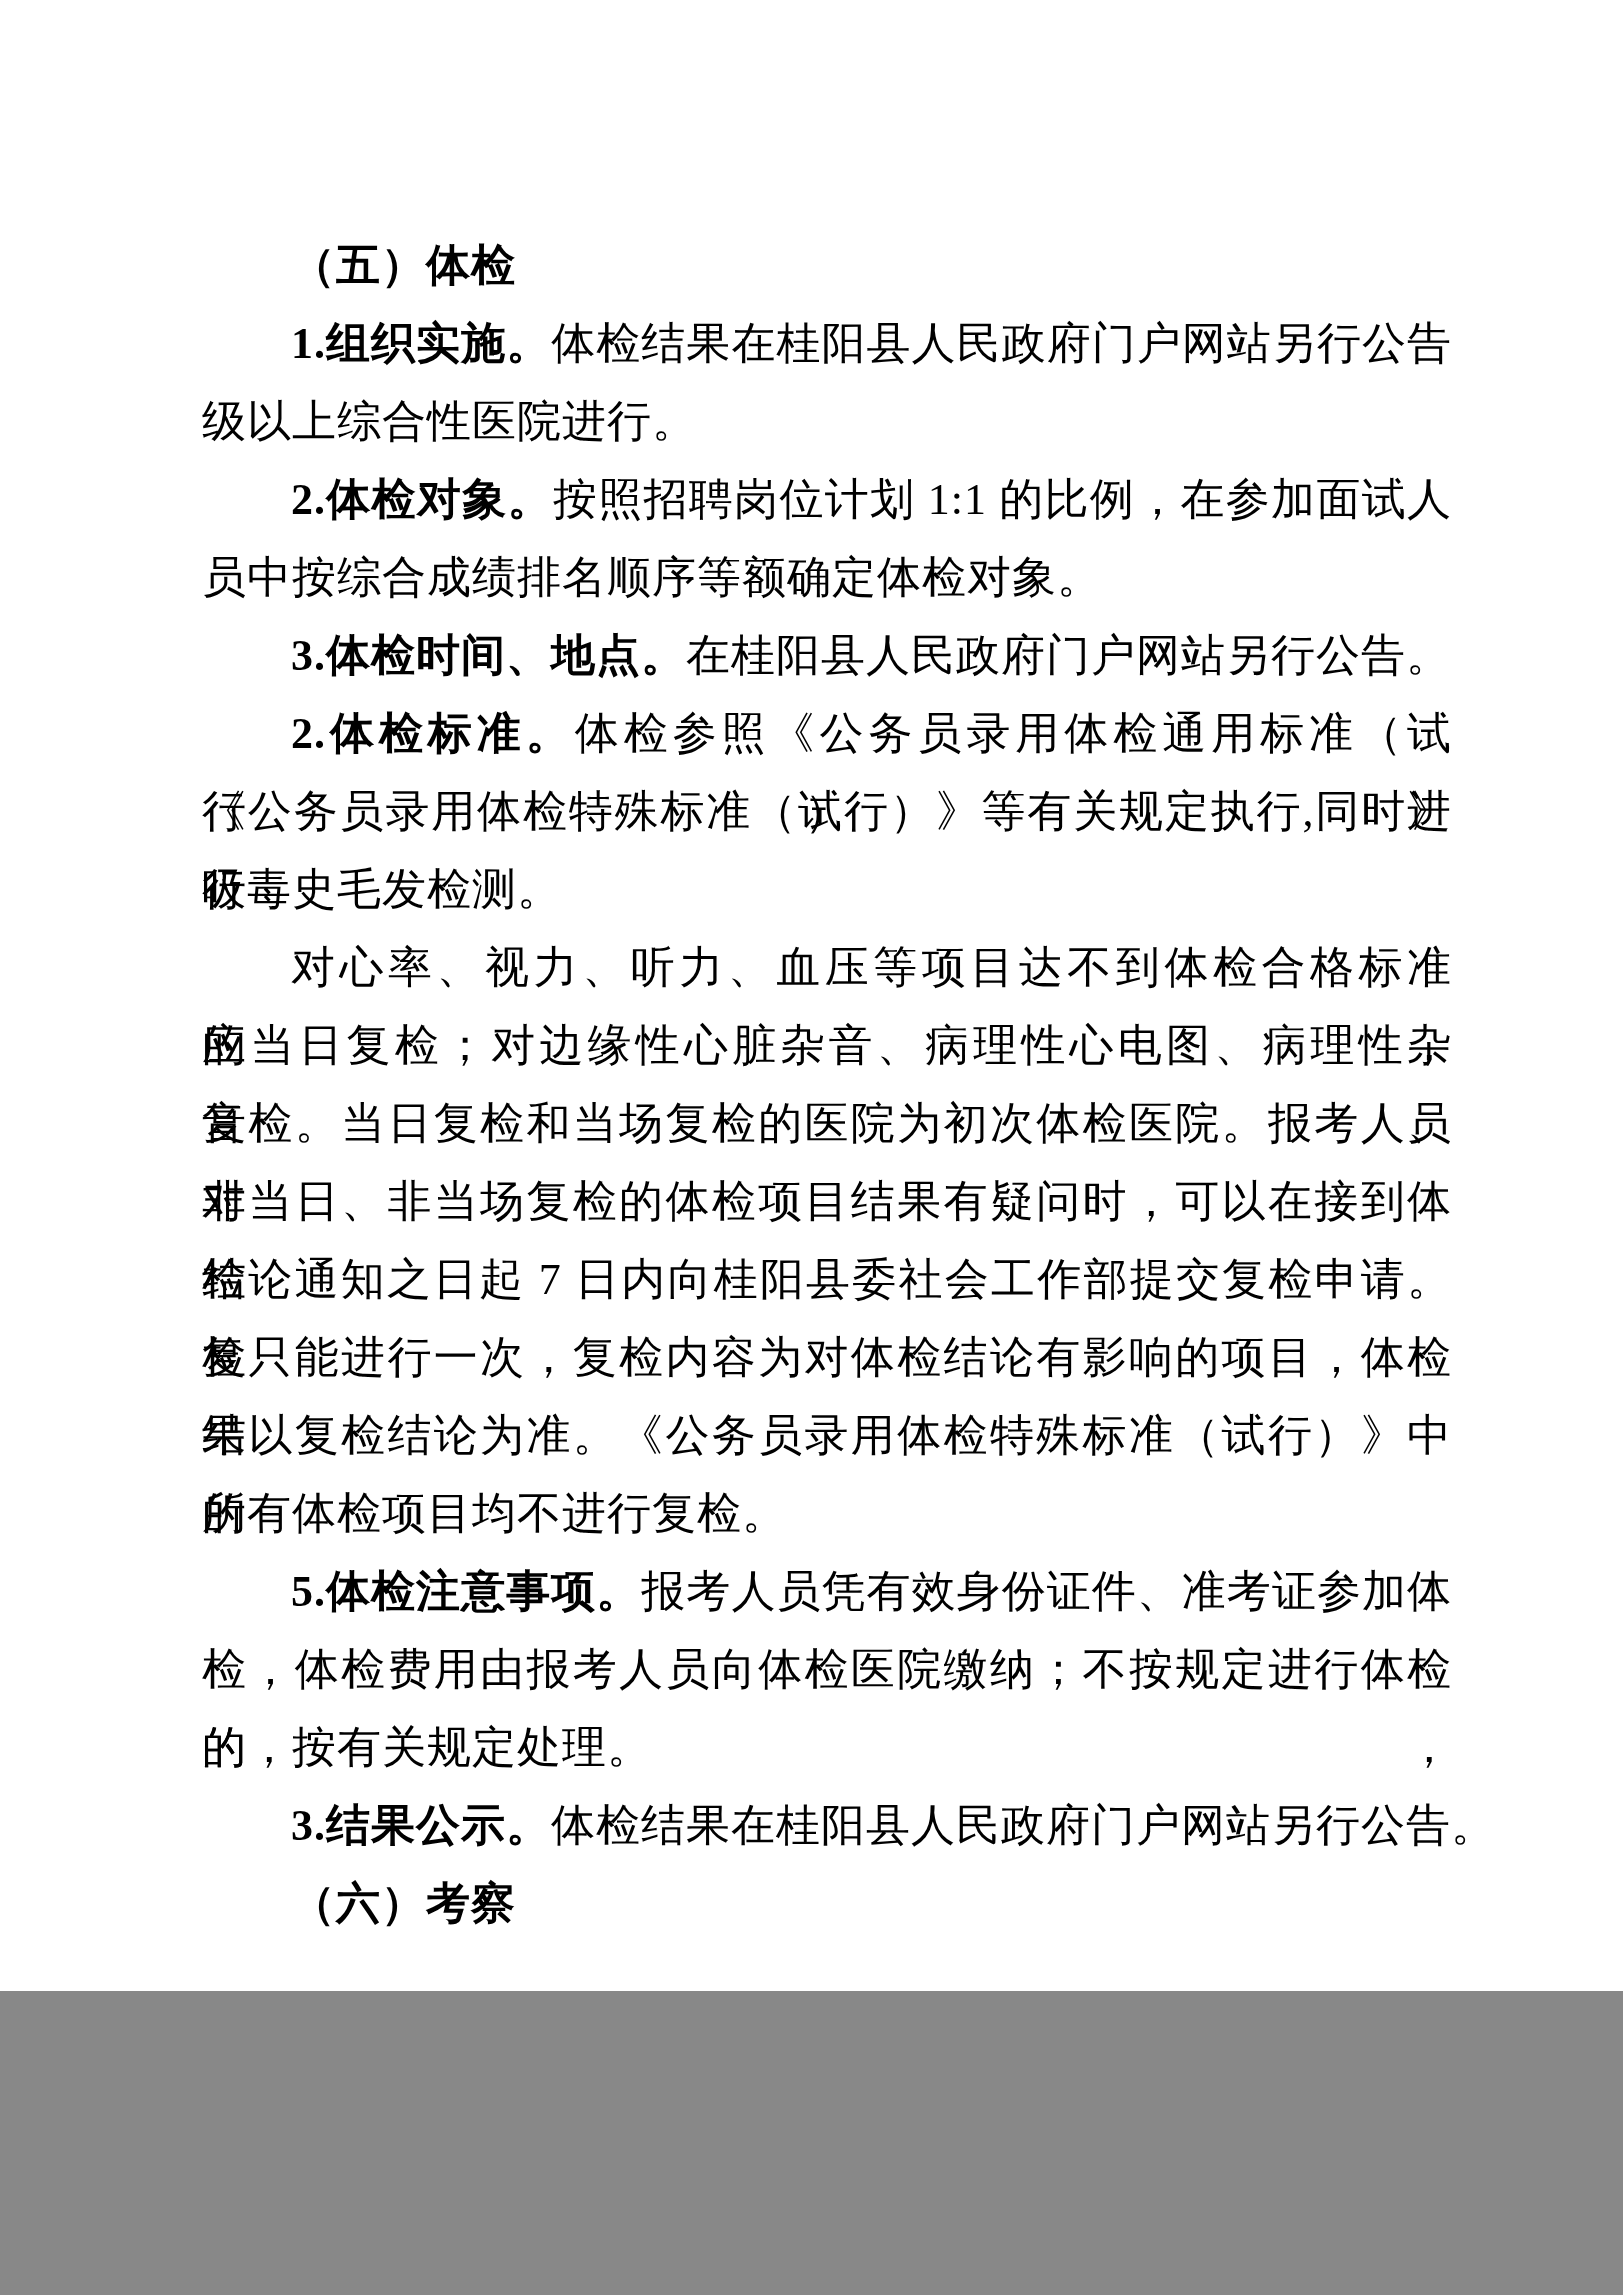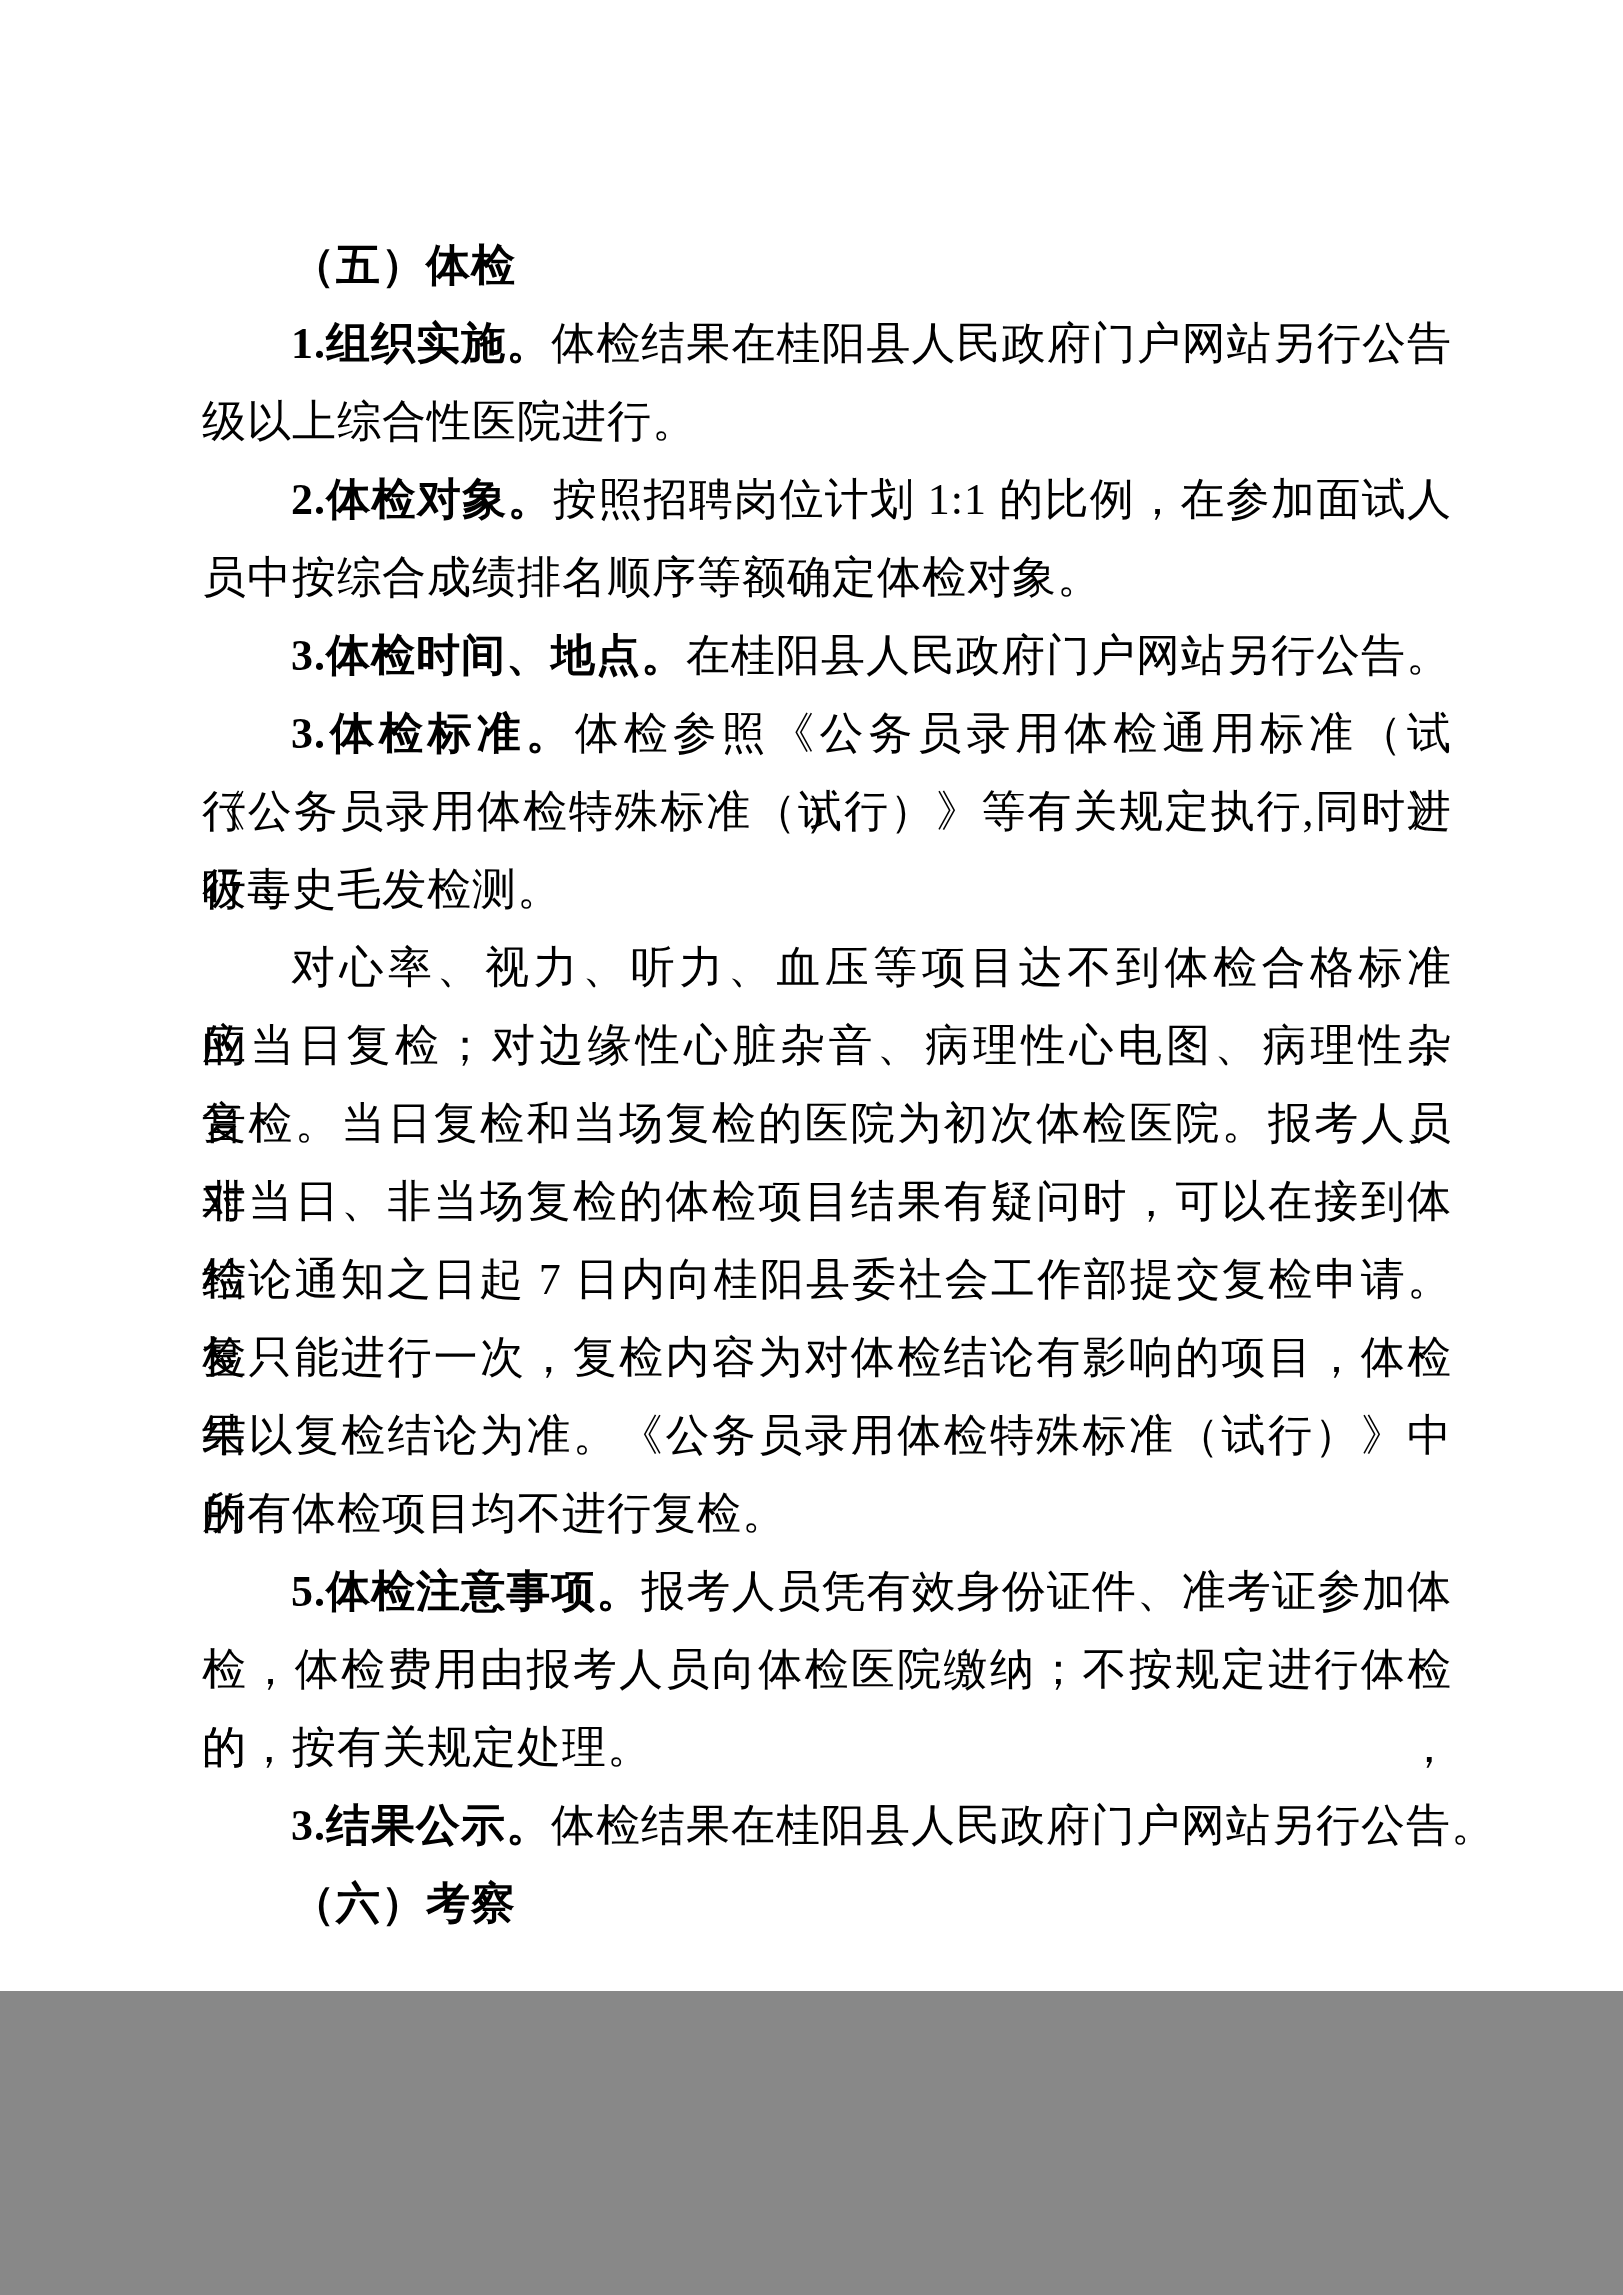--- a/index.html
+++ b/index.html
@@ -68,21 +68,21 @@
     <div class="doc-line indent justify"><span class="lead">1.组织实施。</span><span>体检结果在桂阳县人民政府门户网站另行公告</span></div>
 
     <div class="doc-line"><span class="lead"></span><span>级以上综合性医院进行。</span></div>
 
     <div class="doc-line indent justify"><span class="lead">2.体检对象。</span><span>按照招聘岗位计划 1:1 的比例，在参加面试人</span></div>
 
     <div class="doc-line"><span class="lead"></span><span>员中按综合成绩排名顺序等额确定体检对象。</span></div>
 
     <div class="doc-line indent"><span class="lead">3.体检时间、地点。</span><span>在桂阳县人民政府门户网站另行公告。</span></div>
 
-    <div class="doc-line indent justify"><span class="lead">3.体检标准。</span><span>体检参照《公务员录用体检通用标准（试行）》</span></div>
+    <div class="doc-line indent justify"><span class="lead">2.体检标准。</span><span>体检参照《公务员录用体检通用标准（试行）》</span></div>
 
     <div class="doc-line justify"><span class="lead"></span><span>《公务员录用体检特殊标准（试行）》等有关规定执行,同时进行</span></div>
 
     <div class="doc-line"><span class="lead"></span><span>吸毒史毛发检测。</span></div>
 
     <div class="doc-line indent justify"><span class="lead"></span><span>对心率、视力、听力、血压等项目达不到体检合格标准的，</span></div>
 
     <div class="doc-line justify"><span class="lead"></span><span>应当日复检；对边缘性心脏杂音、病理性心电图、病理性杂音、</span></div>
 
 

